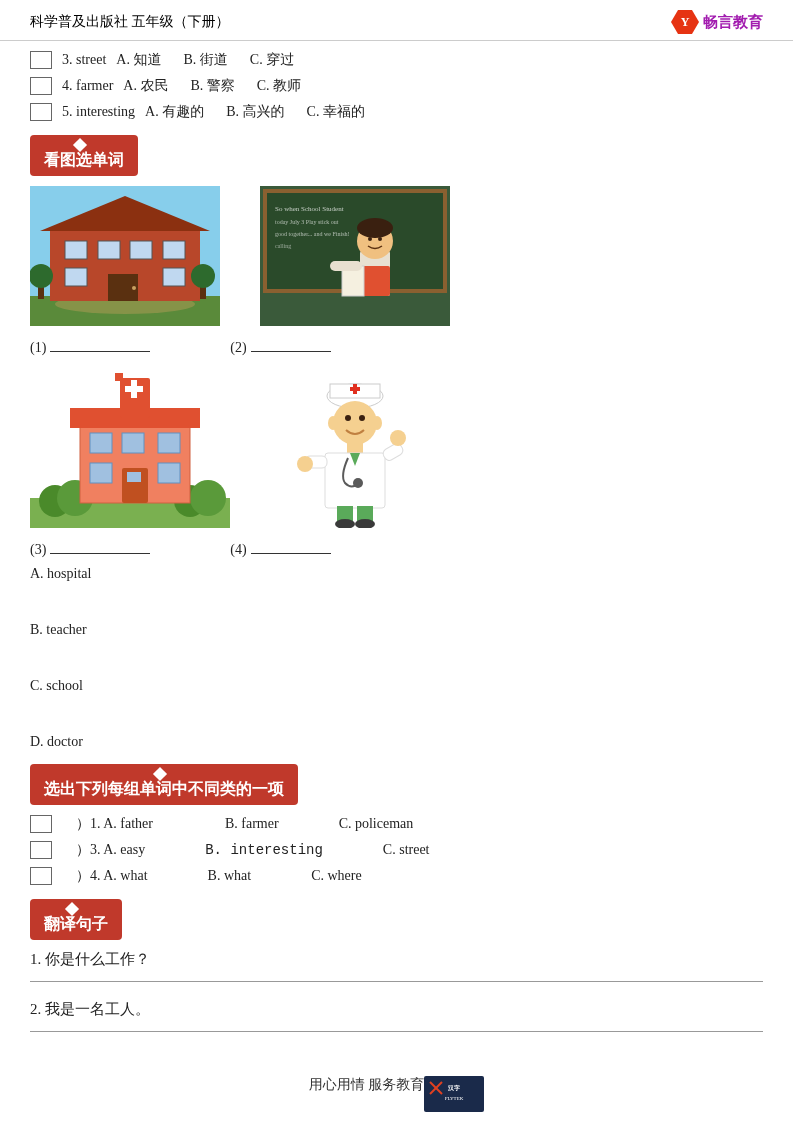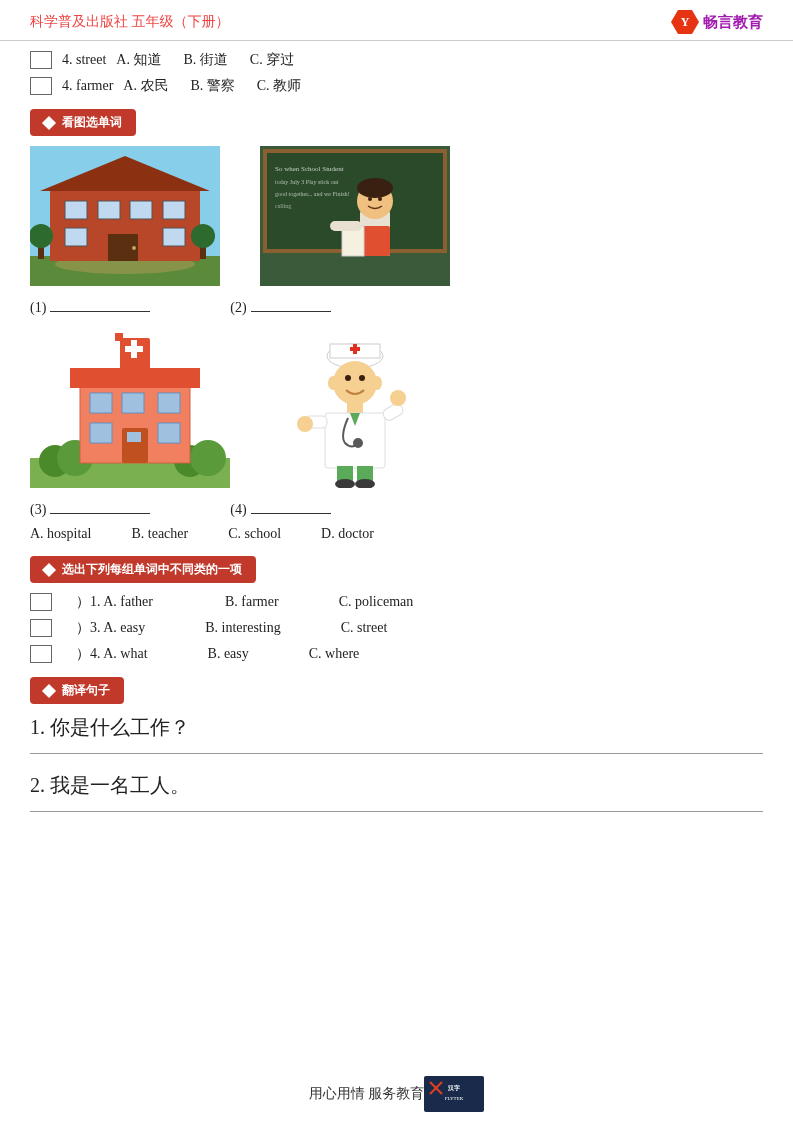--- a/index.html
+++ b/index.html
@@ -16,21 +16,21 @@
     
     .header {
       display: flex;
       justify-content: space-between;
       align-items: center;
       padding: 10px 30px 6px 30px;
       border-bottom: 1px solid #ccc;
     }
     .header-title {
       font-size: 14px;
-      color: #ef4444;
+      color: #000000;
     }
     .logo-box {
       display: flex;
       align-items: center;
       gap: 4px;
     }
     .logo-text {
       font-size: 15px;
       color: #a21caf;
       font-weight: bold;
@@ -68,23 +68,24 @@
 
     
     .section-header {
       display: flex;
       align-items: center;
       background: #c0392b;
       color: #fff;
       border-radius: 4px;
       padding: 5px 14px;
       margin: 14px 0 10px 0;
-      font-size: 12px;
+      font-size: 16px;
       font-weight: bold;
       width: fit-content;
+      flex-direction: column;
     }
     .diamond {
       display: inline-block;
       width: 10px;
       height: 10px;
       background: #fff;
       transform: rotate(45deg);
       margin-right: 8px;
     }
 
@@ -123,52 +124,52 @@
       align-items: center;
       gap: 80px;
       font-size: 14px;
       margin-bottom: 8px;
     }
     .options-row {
       display: flex;
       gap: 40px;
       font-size: 14px;
       margin-bottom: 8px;
+      flex-direction: column;
     }
 
     
     .odd-row {
       display: flex;
       align-items: center;
       gap: 20px;
       margin-bottom: 8px;
       font-size: 14px;
     }
 
     
     .translate-row {
       margin-bottom: 18px;
-      font-size: 20px;
+      font-size: 15px;
     }
     .translate-line {
       border-bottom: 1px solid #999;
       margin-top: 12px;
       width: 100%;
       height: 1px;
     }
 
     
     .footer {
       position: absolute;
       bottom: 10px;
       left: 0;
       right: 0;
       display: flex;
       justify-content: center;
-      align-items: center;
       font-size: 14px;
       color: #333;
     }
     .footer-logo {
       width: 60px;
       height: 36px;
       background: #1a2a4a;
       display: flex;
       align-items: center;
       justify-content: center;
@@ -190,31 +191,38 @@
     </svg>
     <span class="logo-text">畅言教育</span>
   </div>
 </div>
 
 <div class="content">
 
   <div>
     <div class="mc-row">
       <span class="mc-bracket">&nbsp;</span>
-      <span class="mc-num">4. street</span>
+      <span class="mc-num">3. street</span>
       <span class="mc-option">A. 知道</span>
       <span class="mc-option">B. 街道</span>
       <span class="mc-option">C. 穿过</span>
     </div>
     <div class="mc-row">
       <span class="mc-bracket">&nbsp;</span>
       <span class="mc-num">4. farmer</span>
       <span class="mc-option">A. 农民</span>
       <span class="mc-option">B. 警察</span>
       <span class="mc-option">C. 教师</span>
+    </div>
+    <div class="mc-row">
+      <span class="mc-bracket">&nbsp;</span>
+      <span class="mc-num">5. interesting</span>
+      <span class="mc-option">A. 有趣的</span>
+      <span class="mc-option">B. 高兴的</span>
+      <span class="mc-option">C. 幸福的</span>
     </div>
   </div>
 
   <div class="section-header">
     <span class="diamond"></span>
     <span>看图选单词</span>
   </div>
 
   <div style="display:flex; gap:40px; margin-bottom:10px; align-items:flex-end;">
 
@@ -387,27 +395,27 @@
   <div>
     <div class="odd-row">
       <span class="mc-bracket">&nbsp;</span>
       <span>）1. A. father</span>
       <span style="margin-left:52px;">B. farmer</span>
       <span style="margin-left:40px;">C. policeman</span>
     </div>
     <div class="odd-row">
       <span class="mc-bracket">&nbsp;</span>
       <span>）3. A. easy</span>
-      <span style="margin-left:40px;">B. interesting</span>
+      <span style="margin-left:40px;font-family:Liberation Mono, monospace;">B. interesting</span>
       <span style="margin-left:40px;">C. street</span>
     </div>
     <div class="odd-row">
       <span class="mc-bracket">&nbsp;</span>
       <span>）4. A. what</span>
-      <span style="margin-left:40px;">B. easy</span>
+      <span style="margin-left:40px;">B. what</span>
       <span style="margin-left:40px;">C. where</span>
     </div>
   </div>
 
   <div class="section-header">
     <span class="diamond"></span>
     <span>翻译句子</span>
   </div>
 
   <div>

